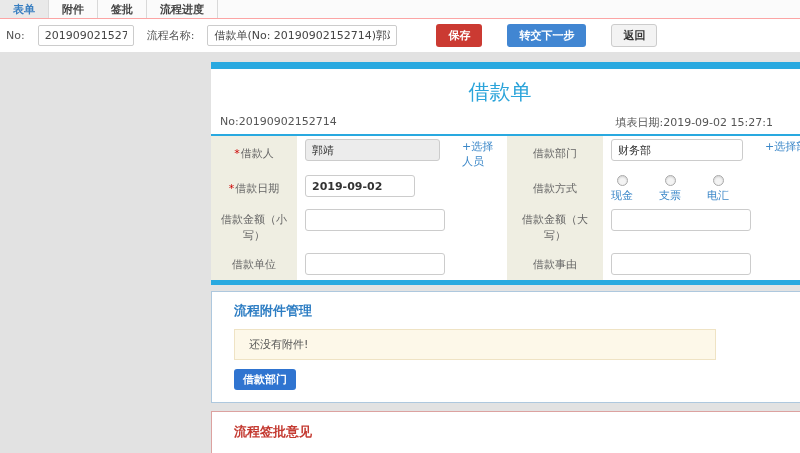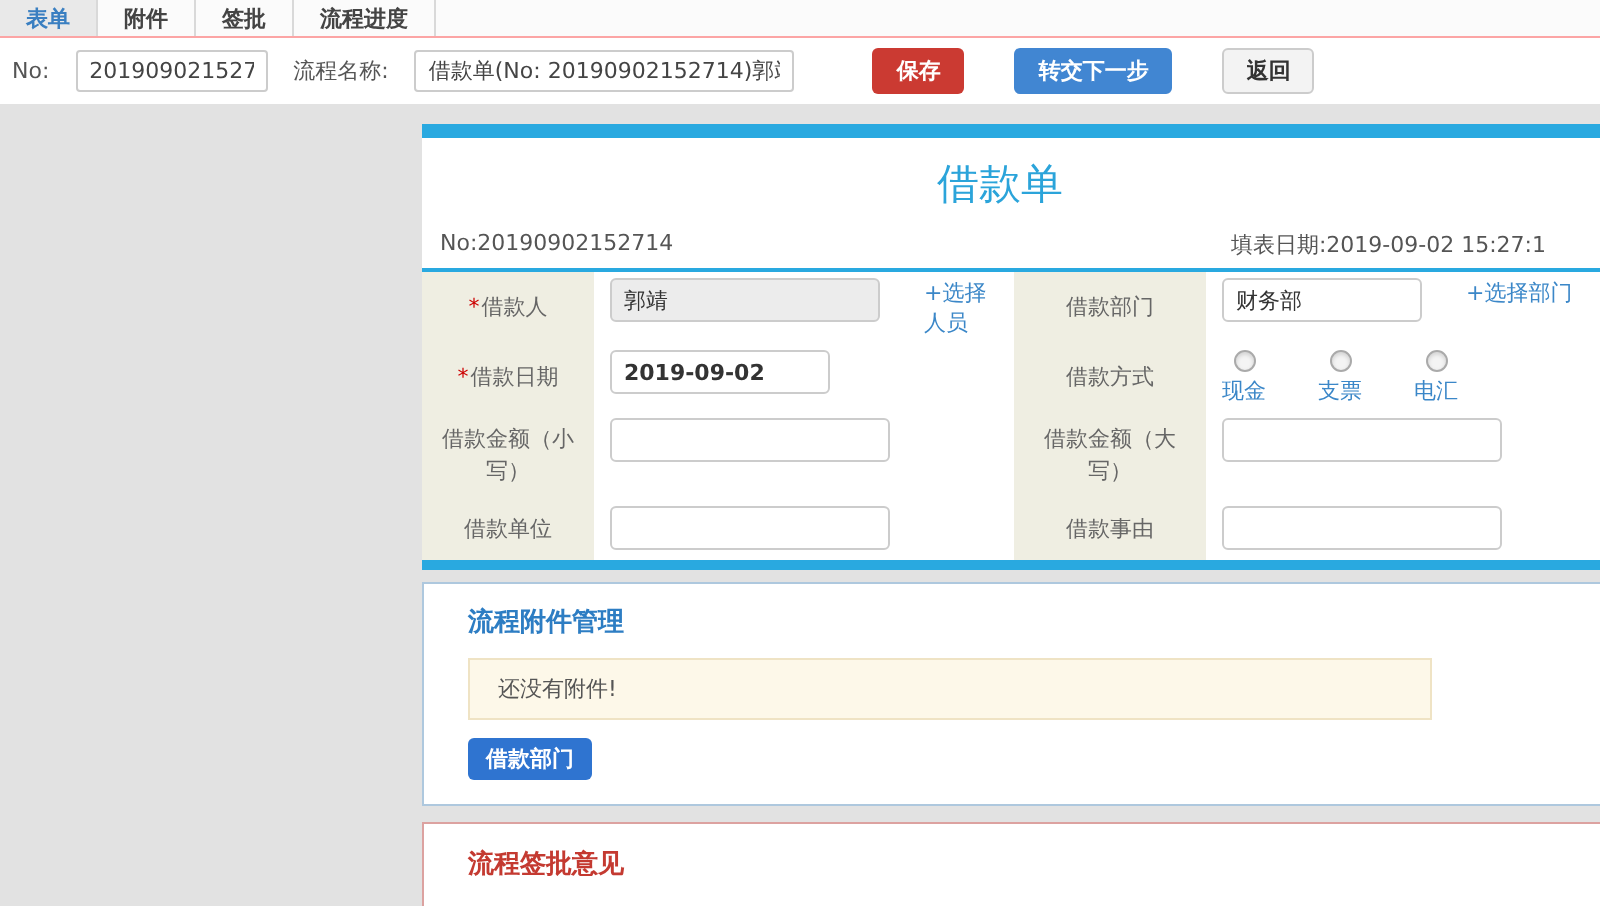--- a/index.html
+++ b/index.html
@@ -51,21 +51,21 @@
   .lc{background:var(--label-bg);display:flex;align-items:center;justify-content:center;
       text-align:center;padding:3px 7px;color:#666;line-height:1.5;}
   .req{color:#c00;margin-right:1px;}
   .fc{display:flex;align-items:flex-start;gap:22px;padding:3px 8px;background:#fff;}
   .r1,.r2{min-height:28px;} .r3{min-height:44px;} .r4{min-height:30px;}
   .fc input{height:22px;border:1px solid #ccc;border-radius:3px;padding:0 6px;
             font-size:11px;color:#333;font-family:inherit;}
   .in-borrower{width:135px;background:#ececec;}
   .in-date{width:110px;font-weight:bold;}
   .in-wide{width:140px;}
-  .in-right{width:100px;}
+  .in-right{width:132px;}
   .link{color:var(--link-blue);text-decoration:none;font-size:11px;cursor:pointer;}
   .radio-opt{display:inline-flex;align-items:center;gap:2px;margin-right:4px;flex-direction:column;}
   .radio{width:11px;height:11px;border-radius:50%;border:1px solid #aaa;
          background:#f4f4f4;box-shadow:inset 0 1px 2px rgba(0,0,0,.15);}
   .radio-label{color:var(--link-blue);}
   .bottombar{height:5px;background:var(--accent-blue);}
 
   
   .panel-attach{margin-top:6px;background:#fff;border:1px solid var(--attach-border);
                 padding:10px 14px 12px 22px;}

